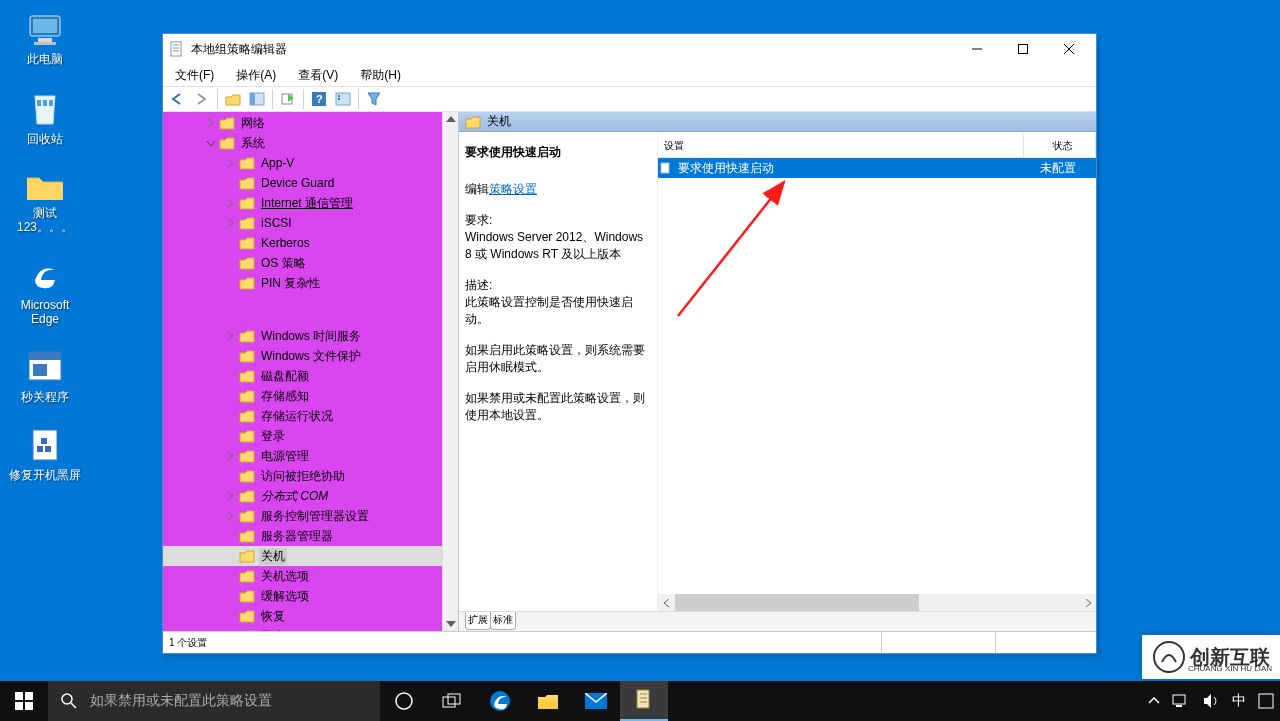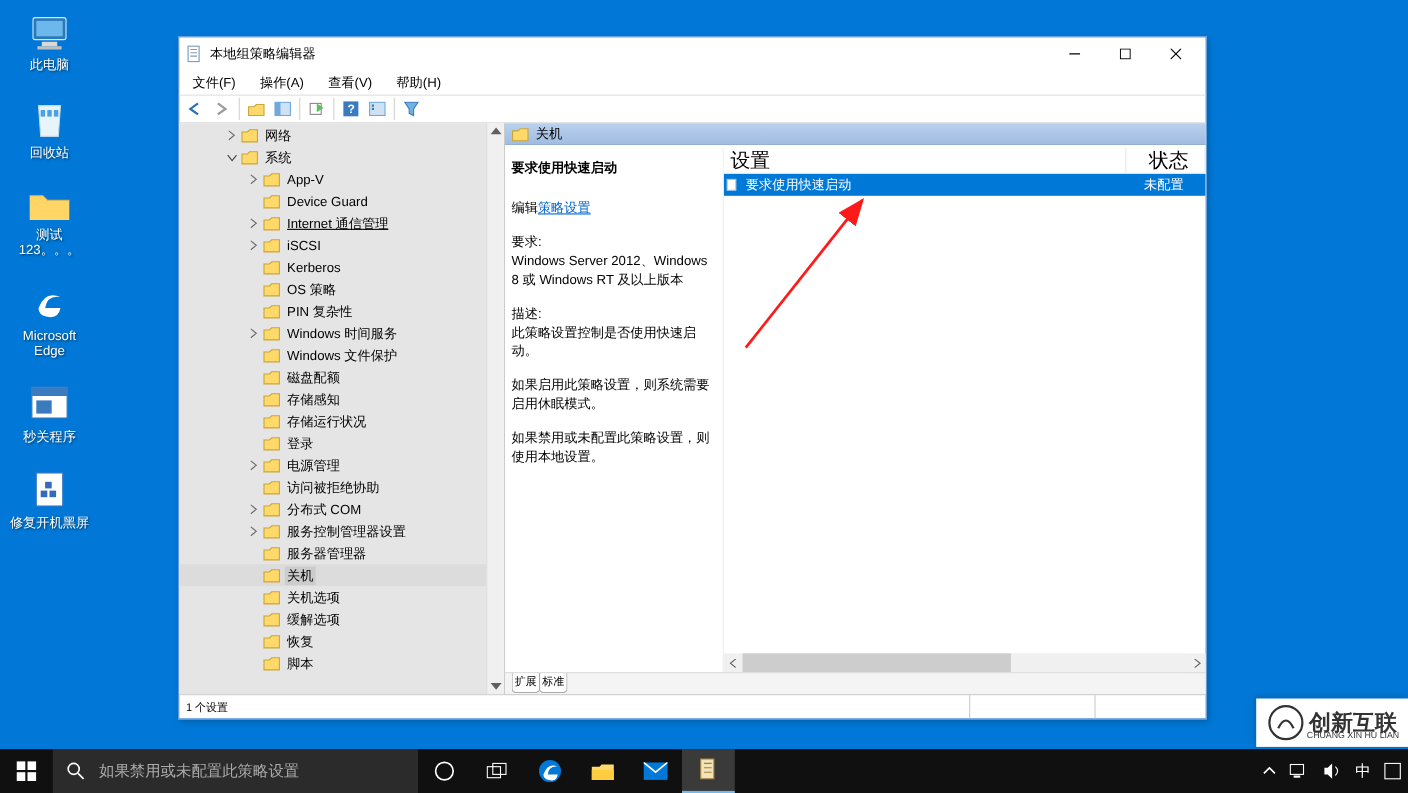--- a/index.html
+++ b/index.html
@@ -32,42 +32,42 @@
 
   .menubar { height: 22px; display: flex; align-items: center; padding: 2px 8px; gap: 14px; border-top: 0; font-size: 12px; }
   .menubar span { padding: 2px 4px; }
 
   .toolbar { height: 26px; border-top: 1px solid #e0e0e0; border-bottom: 1px solid #e0e0e0; display: flex; align-items: center; padding: 0 4px; gap: 2px; }
   .tbbtn { width: 22px; height: 22px; display: flex; align-items: center; justify-content: center; border: 1px solid transparent; }
   .tsep { width: 1px; height: 20px; background: #d0d0d0; margin: 0 2px; }
 
   .body { flex: 1; display: flex; min-height: 0; }
   .tree-wrap { width: 296px; border-right: 1px solid #c6c6c6; display: flex; position: relative; }
-  .tree { flex: 1; overflow: hidden; padding-top: 1px; background: #e5e5e5; }
+  .tree { flex: 1; overflow: hidden; padding-top: 1px; background: #d946ef; }
   .tree-scroll { width: 16px; background: #f0f0f0; border-left: 1px solid #dcdcdc; position: relative; }
   .tree-scroll::before, .tree-scroll::after { content:""; position: absolute; left:3px; width:0; height:0; border-left:5px solid transparent; border-right:5px solid transparent; }
   .tree-scroll::before { top:4px; border-bottom:6px solid #606060; }
   .tree-scroll::after { bottom:4px; border-top:6px solid #606060; }
   .tnode { display: flex; align-items: center; height: 20px; font-size: 12px; }
   .tnode.selected { background: #dcdcdc; }
   .tnode.selected .tlabel { background: #cccccc; }
   .twister { width: 12px; height: 12px; display: flex; align-items: center; justify-content: center; margin-right: 2px; }
   .folder-ico { width: 16px; height: 14px; margin-right: 4px; }
   .tlabel { padding: 0 2px; }
 
   .right { flex: 1; display: flex; flex-direction: column; min-width: 0; }
   .right-header { height: 20px; background: linear-gradient(#b9d1ef,#a0bce0); border-bottom: 1px solid #8aa9cc; display: flex; align-items: center; padding-left: 6px; gap: 6px; }
   .right-body { flex: 1; display: flex; border-top: 2px solid #fff; min-height:0; }
   .detail { width: 198px; padding: 10px 6px 6px 6px; font-size: 12px; overflow: hidden; }
   .detail .dtitle { font-weight: bold; margin-bottom: 20px; }
   .detail a { color: #0066cc; text-decoration: underline; }
   .detail p { margin-bottom: 14px; line-height: 17px; }
   .list-wrap { flex: 1; display: flex; flex-direction: column; border-left: 1px solid #eee; }
   .cols { display: flex; height: 24px; border-bottom: 1px solid #e6e6e6; background: #fff; }
-  .col { border-right: 1px solid #e6e6e6; display: flex; align-items: center; padding-left: 6px; font-size: 18px; }
+  .col { border-right: 1px solid #e6e6e6; display: flex; align-items: center; padding-left: 6px; font-size: 10px; }
   .col1 { flex: 1; }
   .col2 { width: 72px; justify-content: center; }
   .row { display: flex; height: 20px; align-items: center; background: #0078d7; color: #fff; }
   .row .ricon { width: 16px; display: flex; align-items: center; justify-content: center; }
   .row .rtext { flex: 1; padding-left: 4px; font-size: 12px; }
   .row .rstate { width: 72px; font-size: 12px; padding-left: 16px; }
   .list-body { flex:1; overflow:hidden; position:relative; }
   .arrow-annot { position:absolute; pointer-events:none; }
   .hscroll { height: 17px; background: #f0f0f0; display: flex; align-items: center; }
   .hscroll .hbtn { width: 17px; height: 17px; display: flex; align-items:center; justify-content:center; }
@@ -320,21 +320,21 @@
             </svg>
             <span class="tlabel">OS 策略</span>
           </div>
           <div class="tnode" style="padding-left: 62px;">
             <span class="twister"></span>
             <svg class="folder-ico" width="16" height="14">
               <path d="M1 4 h5 l2 -2 h7 v11 h-14 z" fill="#ffd96a" stroke="#c9a637"></path>
             </svg>
             <span class="tlabel">PIN 复杂性</span>
           </div>
-          <div class="tnode" style="padding-left: 62px;">
+          <div class="tnode" style="padding-left: 62px; margin-top: 33px;">
             <span class="twister">
               <svg width="10" height="10">
                 <path d="M2 1 L7 5 L2 9" fill="none" stroke="#6a6a6a"></path>
               </svg>
             </span>
             <svg class="folder-ico" width="16" height="14">
               <path d="M1 4 h5 l2 -2 h7 v11 h-14 z" fill="#ffd96a" stroke="#c9a637"></path>
             </svg>
             <span class="tlabel">Windows 时间服务</span>
           </div>
@@ -384,21 +384,21 @@
             </svg>
             <span class="tlabel">电源管理</span>
           </div>
           <div class="tnode" style="padding-left: 62px;">
             <span class="twister"></span>
             <svg class="folder-ico" width="16" height="14">
               <path d="M1 4 h5 l2 -2 h7 v11 h-14 z" fill="#ffd96a" stroke="#c9a637"></path>
             </svg>
             <span class="tlabel">访问被拒绝协助</span>
           </div>
-          <div class="tnode" style="padding-left: 62px;">
+          <div class="tnode" style="padding-left: 62px; font-style: italic;">
             <span class="twister">
               <svg width="10" height="10">
                 <path d="M2 1 L7 5 L2 9" fill="none" stroke="#6a6a6a"></path>
               </svg>
             </span>
             <svg class="folder-ico" width="16" height="14">
               <path d="M1 4 h5 l2 -2 h7 v11 h-14 z" fill="#ffd96a" stroke="#c9a637"></path>
             </svg>
             <span class="tlabel">分布式 COM</span>
           </div>

